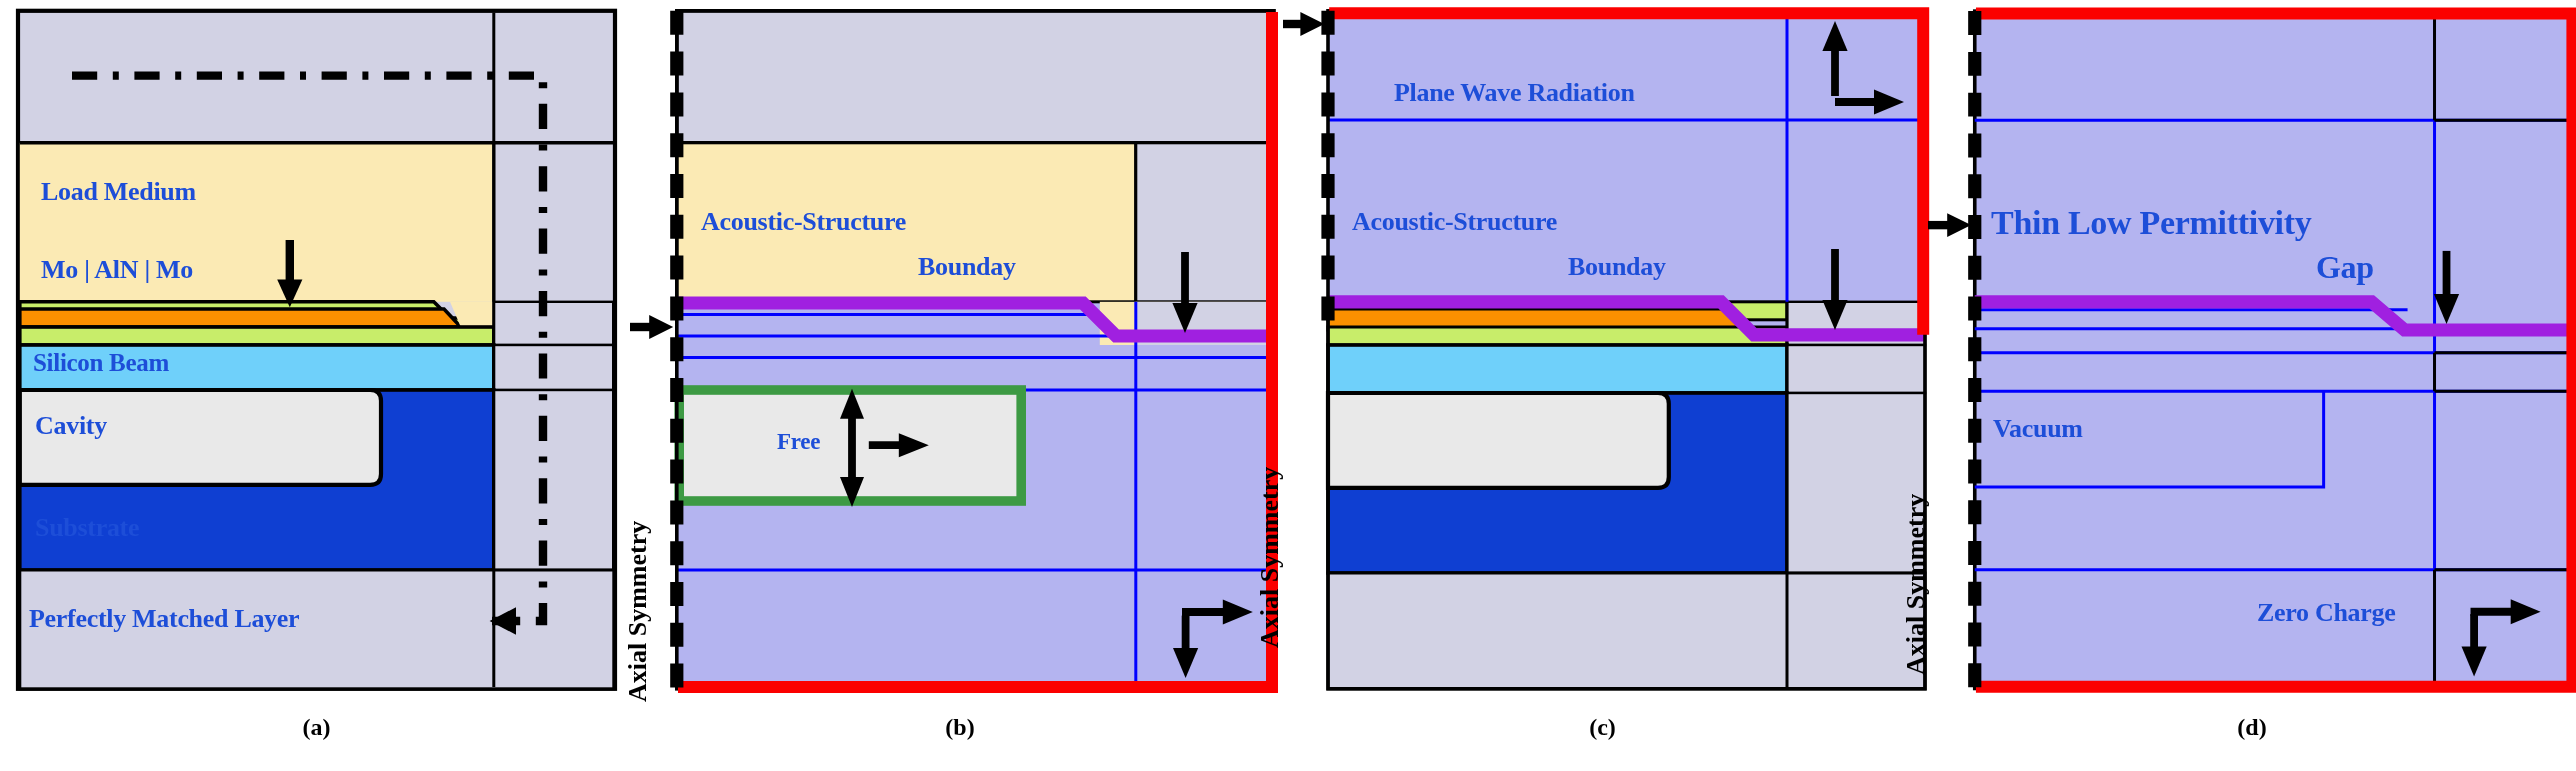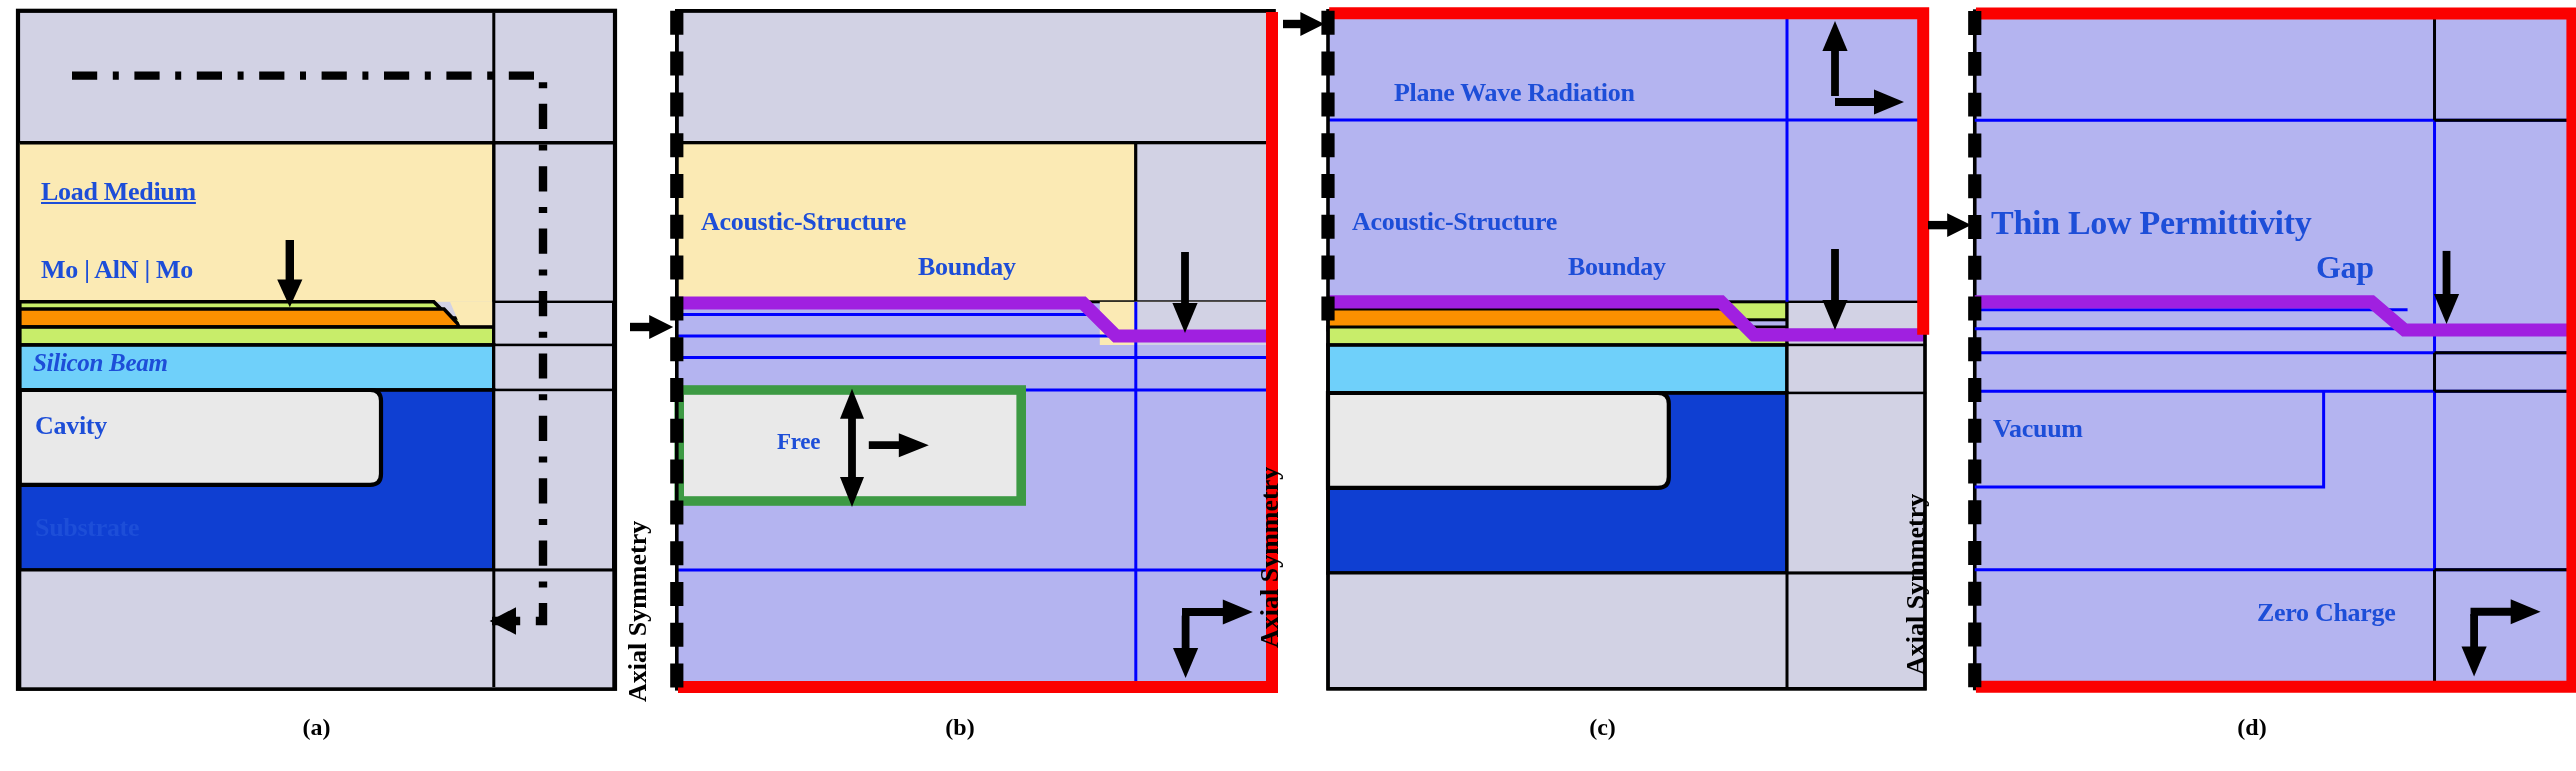--- a/index.html
+++ b/index.html
@@ -50,25 +50,26 @@
     <rect x="33" y="950" width="990" height="198" fill="#d2d2e4" stroke="#000" stroke-width="5"></rect>
     <line x1="823" y1="21" x2="823" y2="1145" stroke="#000" stroke-width="5"></line>
 
     <polyline points="120,126 905,126 905,1035 820,1035" fill="none" stroke="#000" stroke-width="14" stroke-dasharray="42 26 10 26" stroke-linecap="butt"></polyline>
     <path d="M816,1035 L860,1012 L860,1058 Z" fill="#000"></path>
 
     <line x1="483" y1="400" x2="483" y2="488" stroke="#000" stroke-width="14"></line>
     <path d="M483,512 L462,466 L504,466 Z" fill="#000"></path>
   </svg>
 
-  <div class="lbl" style="left:41px;top:177px;font-size:26px;text-decoration:underline;">Load Medium</div>
+  <div class="lbl" style="left:41px;top:177px;font-size:26px;">Load Medium</div>
   <div class="lbl" style="left:41px;top:255px;font-size:26px;">Mo | AlN | Mo</div>
-  <div class="lbl" style="left:33px;top:349px;font-size:25px;font-style:italic;">Silicon Beam</div>
+  <div class="lbl" style="left:33px;top:349px;font-size:25px;">Silicon Beam</div>
   <div class="lbl" style="left:35px;top:411px;font-size:26px;">Cavity</div>
   <div class="lbl" style="left:35px;top:513px;font-size:26px;">Substrate</div>
+  <div class="lbl" style="left:29px;top:604px;font-size:26px;">Perfectly Matched Layer</div>
 
   <div class="caption" style="top:714px;left:0;width:633px;">(a)</div>
 </div>
 
 <div class="panel" style="left:642px;width:636px;">
   <svg width="636" height="714" viewBox="0 0 1060 1190">
 
     <rect x="58" y="18" width="995" height="1130" fill="#b4b4f0" stroke="none"></rect>
 
     <rect x="58" y="18" width="995" height="220" fill="#d2d2e4" stroke="#000" stroke-width="6"></rect>

